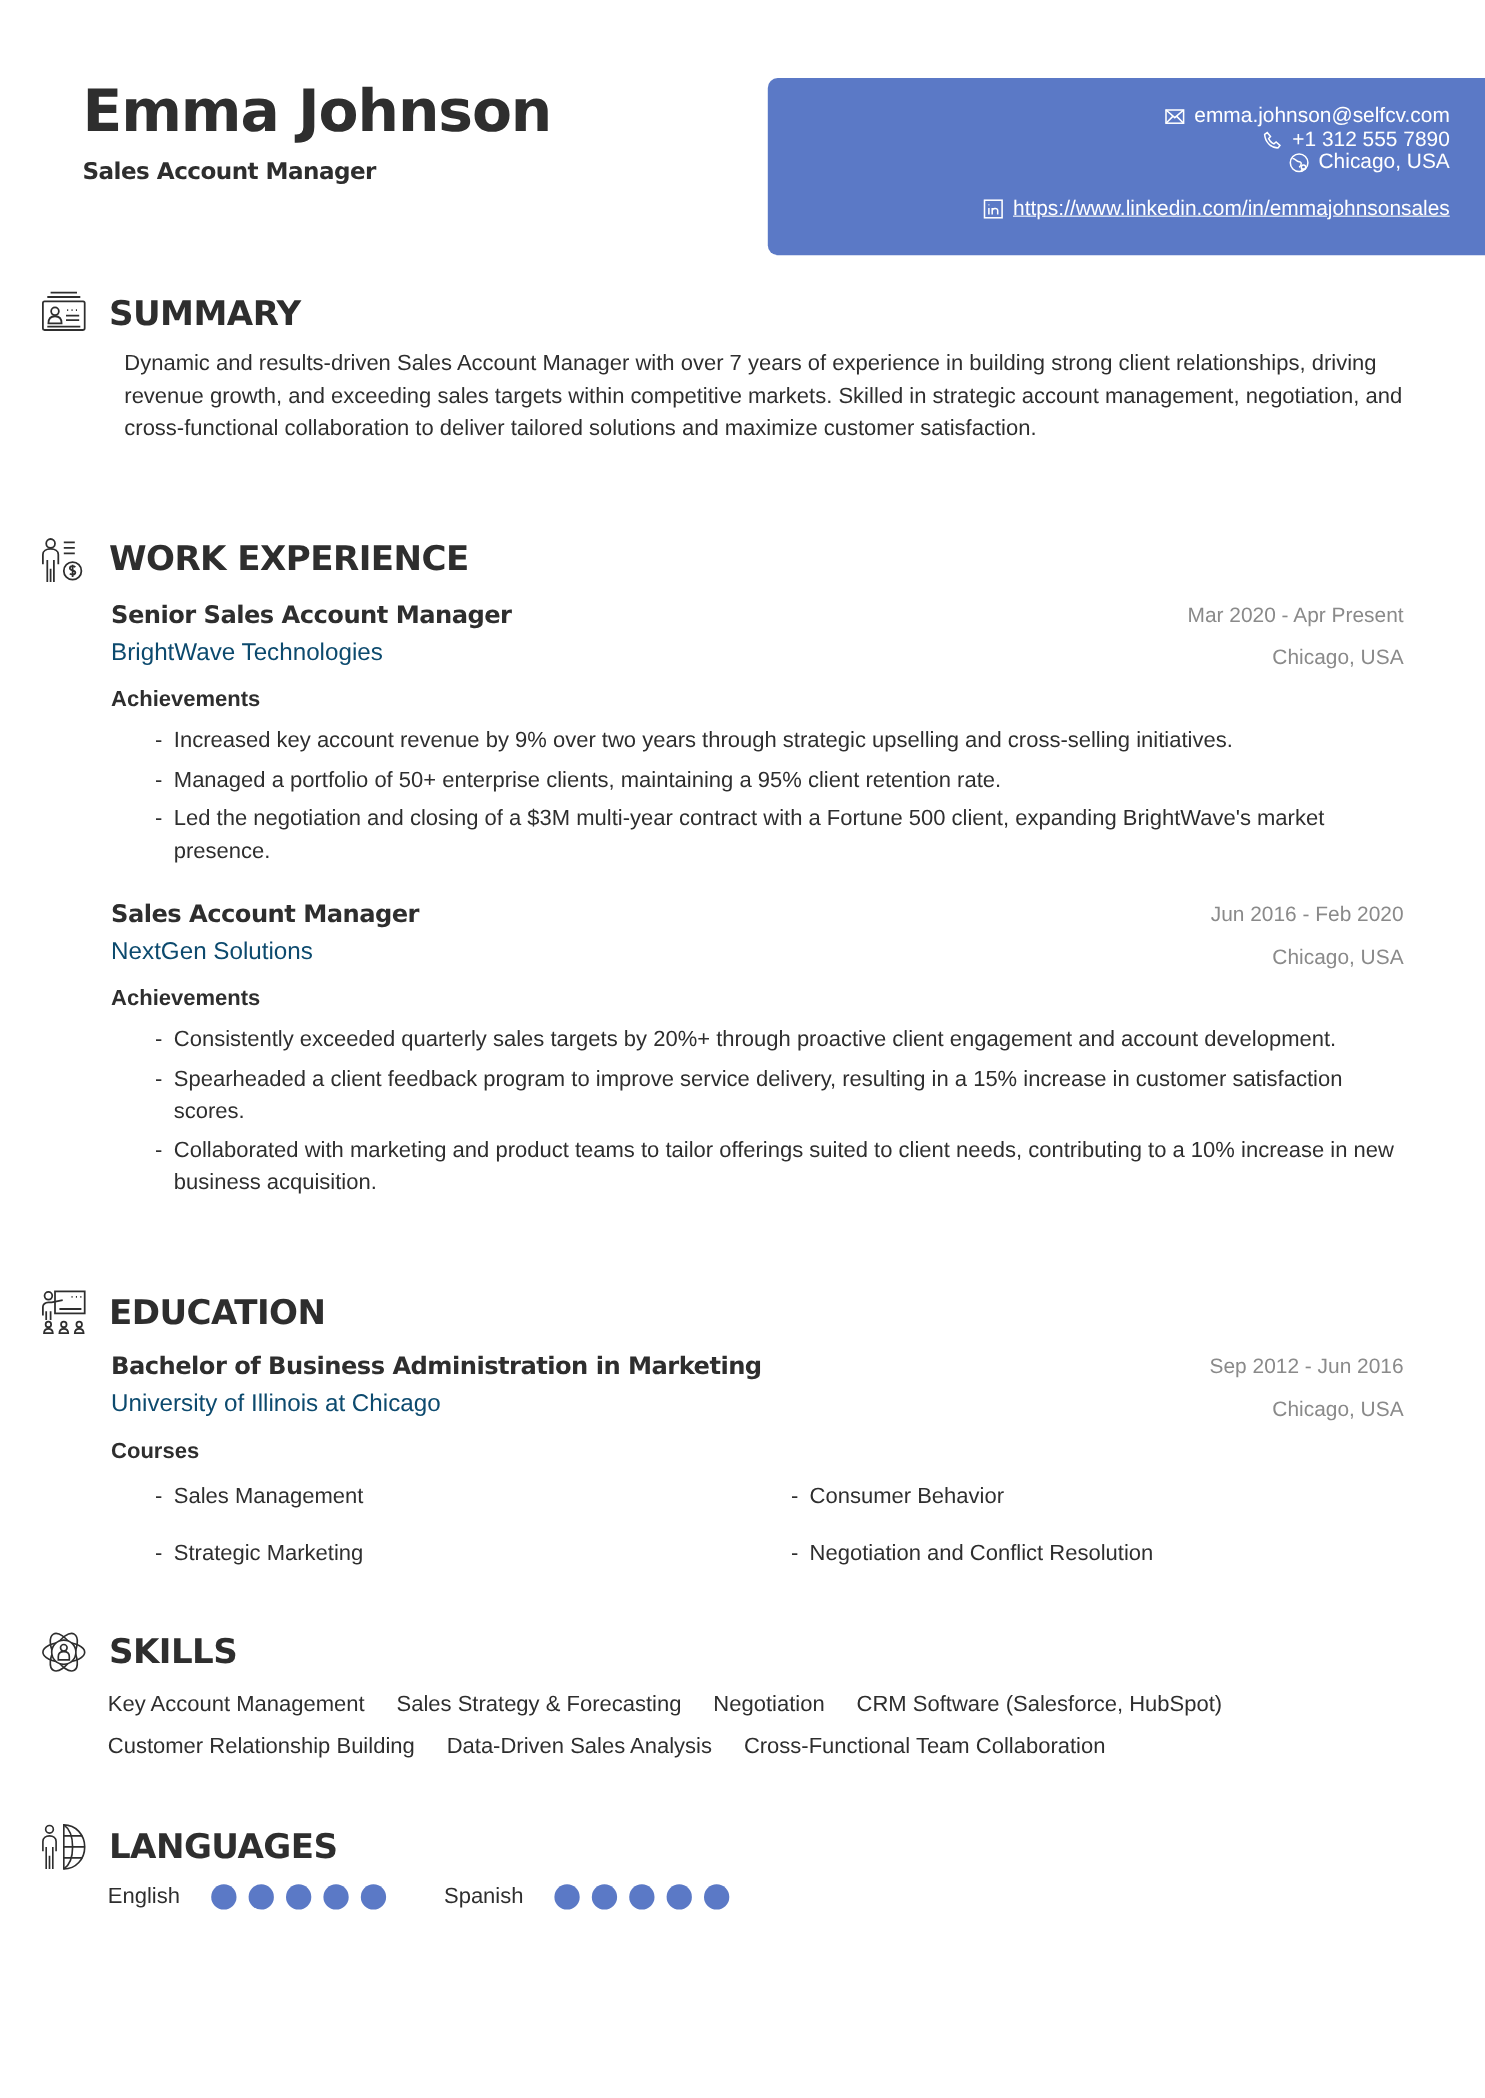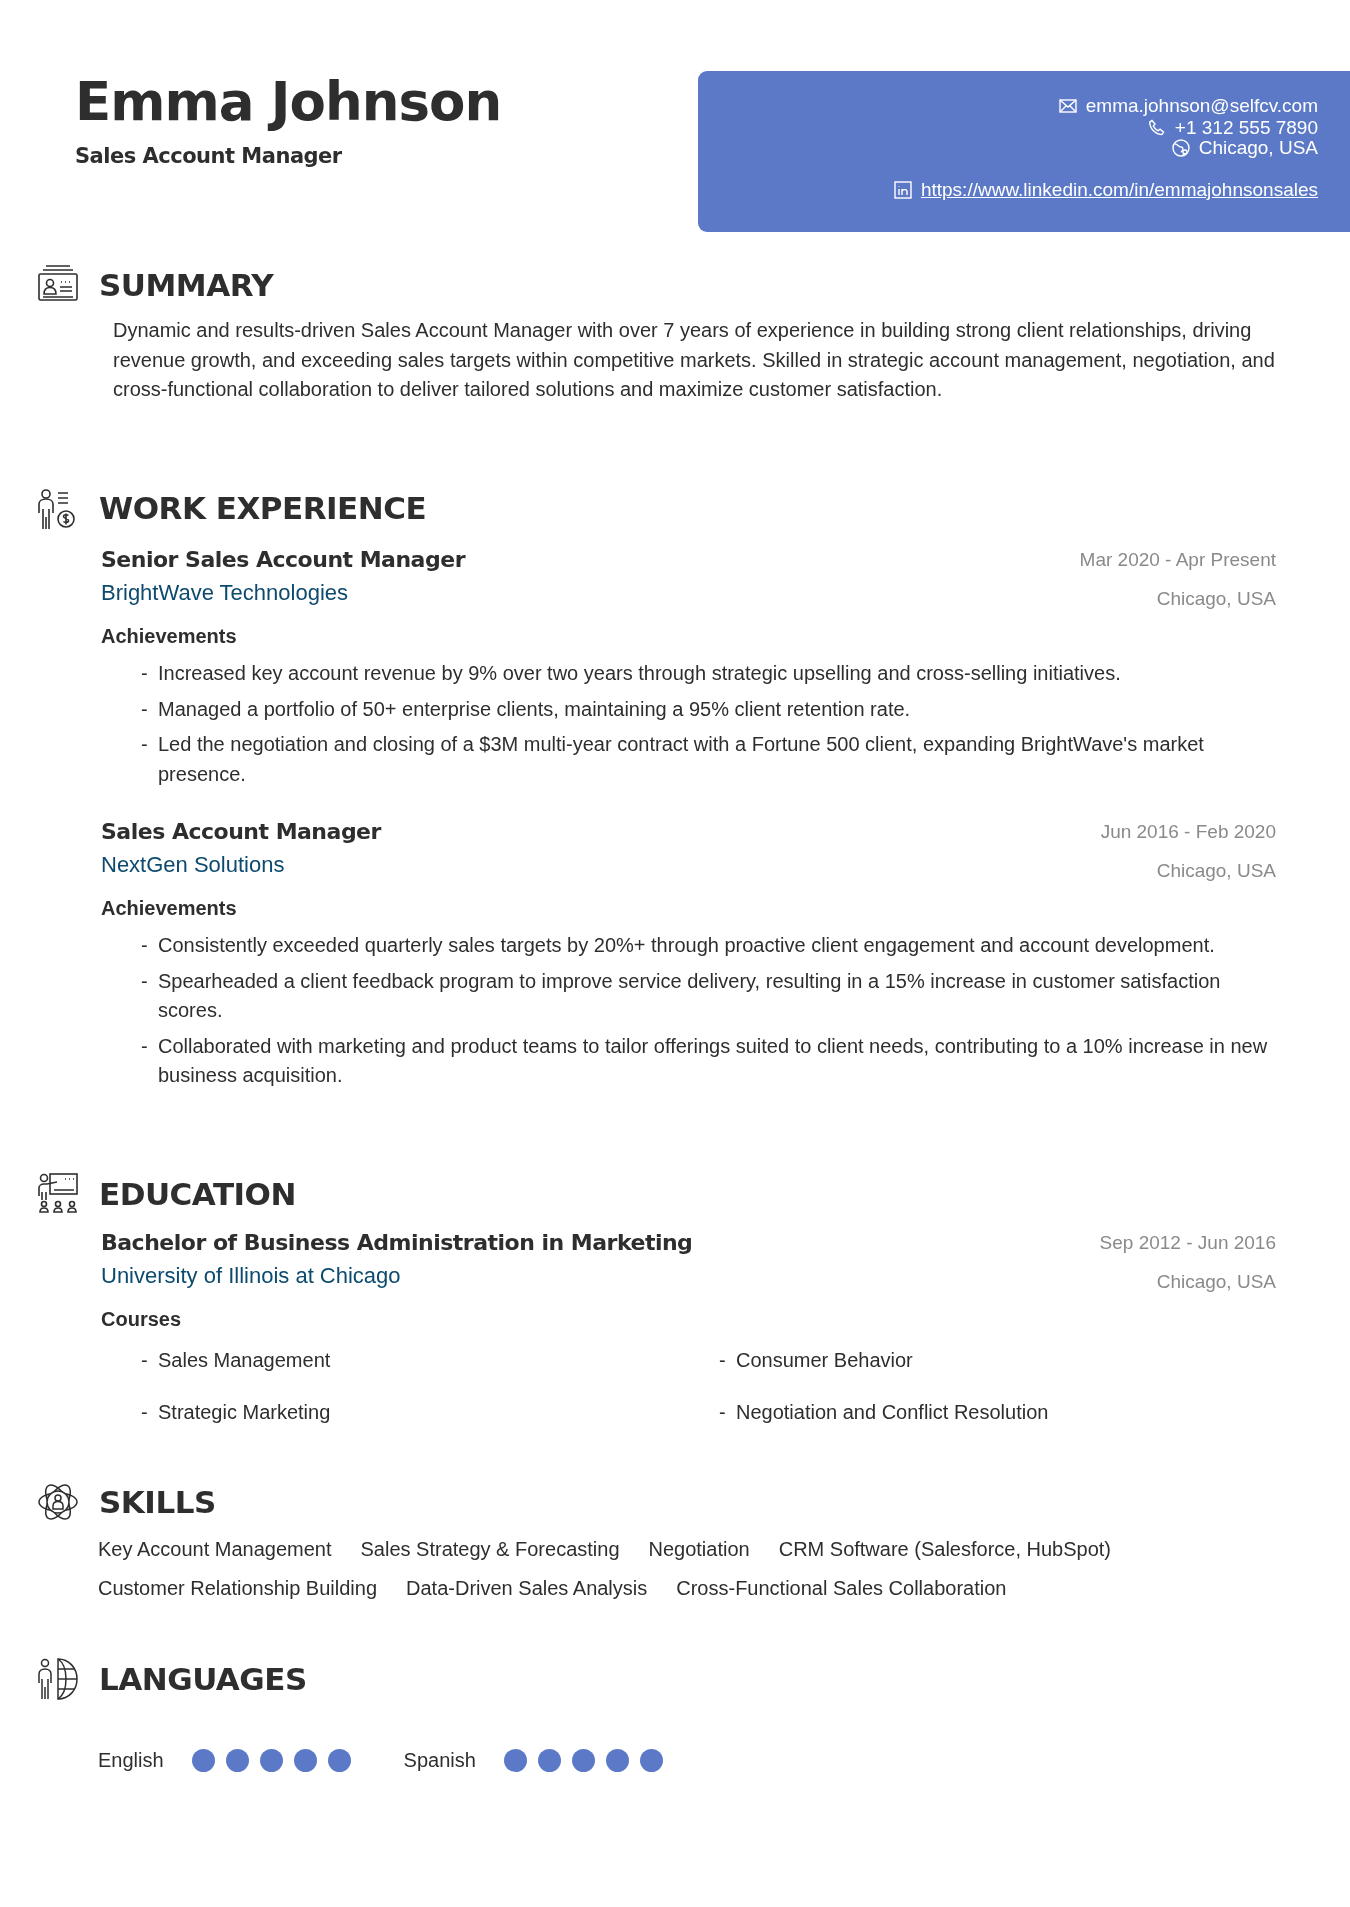--- a/index.html
+++ b/index.html
@@ -33,21 +33,21 @@
 
   .courses { display: grid; grid-template-columns: 578px 560px; margin-left: 40px; margin-top: 12px; row-gap: 22px; }
   .courses div { position: relative; padding-left: 17px; font-size: 20px; line-height: 30px; color: #2e2e2e; }
   .courses div::before { content: "-"; position: absolute; left: 0; }
 
   .skills { position: absolute; left: 98px; top: 1535px; width: 1200px; }
   .skill-row { display: flex; font-size: 20px; line-height: 29px; color: #2e2e2e; margin-bottom: 10px; }
   .skill-row span { margin-right: 29px; }
 
   .langs { position: absolute; left: 98px; top: 1713px; display: flex; align-items: center; }
-  .lang { display: flex; align-items: center; margin-right: 42px; margin-top: 36px; }
+  .lang { display: flex; align-items: center; margin-right: 42px; }
   .lang-name { font-size: 20px; color: #2e2e2e; margin-right: 28px; }
   .dot { width: 23px; height: 23px; border-radius: 50%; background: #5b79c6; margin-right: 11px; }
 </style>
 </head>
 <body>
 
 <div class="header-left">
   <div class="name">Emma Johnson</div>
   <div class="job-title">Sales Account Manager</div>
 </div>
@@ -181,21 +181,21 @@
   <div class="skills">
     <div class="skill-row">
       <span>Key Account Management</span>
       <span>Sales Strategy &amp; Forecasting</span>
       <span>Negotiation</span>
       <span>CRM Software (Salesforce, HubSpot)</span>
     </div>
     <div class="skill-row">
       <span>Customer Relationship Building</span>
       <span>Data-Driven Sales Analysis</span>
-      <span>Cross-Functional Sales Collaboration</span>
+      <span>Cross-Functional Team Collaboration</span>
     </div>
   </div>
 </div>
 
 <div>
   <svg class="sec-icon" style="top:1657px;" viewBox="0 0 44 44" fill="none" stroke="#2e2e2e" stroke-width="1.5">
     <circle cx="9" cy="6" r="3.5"></circle>
       <path d="M3 26v-9c0-3 2.5-5 6-5s6 2 6 5v9M6 22v20M12 22v20M9 30v12"></path>
       <path d="M22 2c11 0 19 9 19 20s-8 20-19 20z"></path>
       <path d="M22 2c6 4 8 12 8 20s-2 16-8 20M22 12h17M22 22h19M22 32h17"></path>

